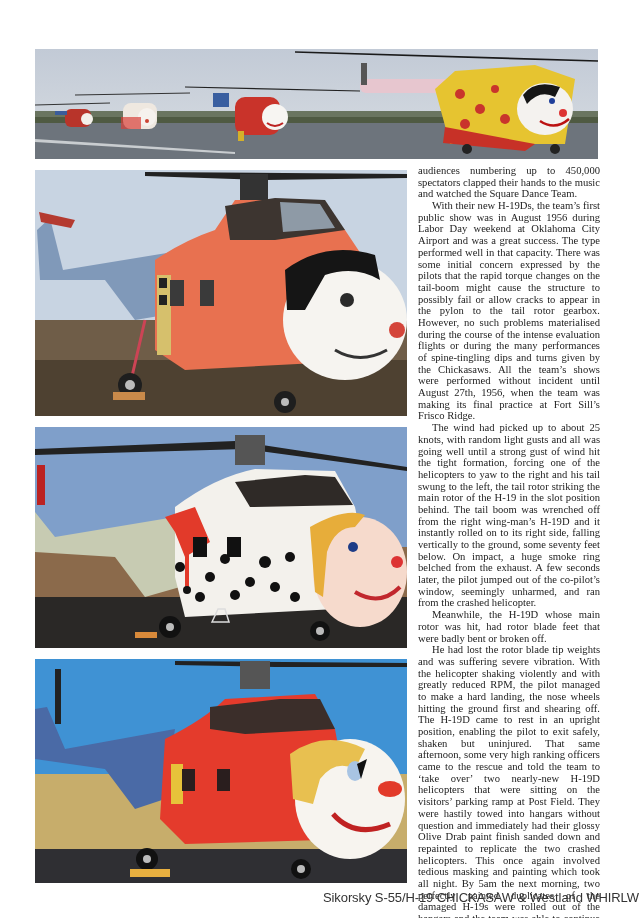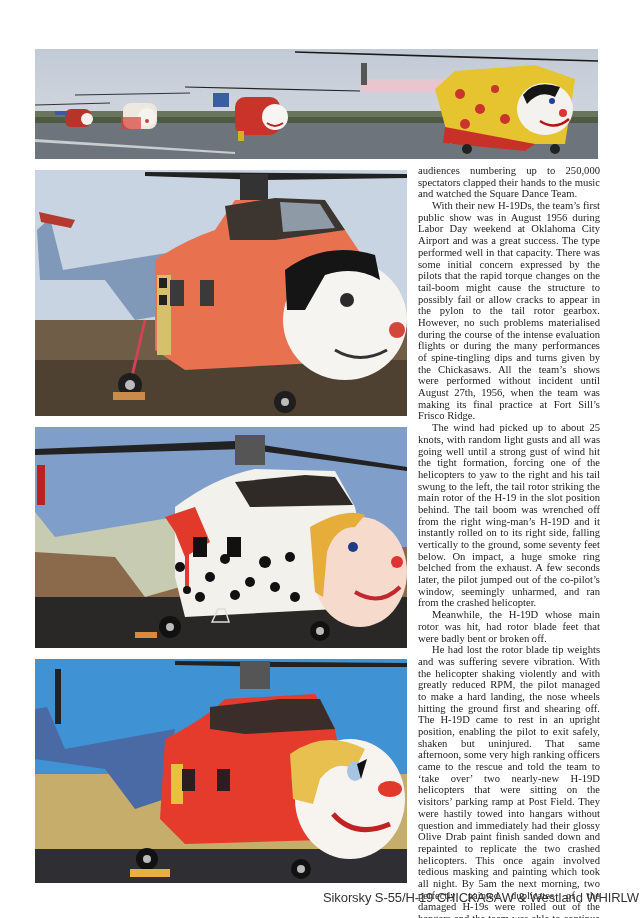--- a/index.html
+++ b/index.html
@@ -185,21 +185,21 @@
 
     <circle cx="112" cy="200" r="11" fill="#111"></circle>
       <circle cx="112" cy="200" r="4" fill="#bbb"></circle>
     <circle cx="266" cy="210" r="10" fill="#111"></circle>
       <circle cx="266" cy="210" r="4" fill="#bbb"></circle>
     <rect x="95" y="210" width="40" height="8" fill="#e8b040"></rect>
   </svg>
 </div>
 
 <div class="text-col">
-  <p>audiences numbering up to 250,000 spectators clapped their hands to the music and watched the Square Dance Team.</p>
+  <p>audiences numbering up to 450,000 spectators clapped their hands to the music and watched the Square Dance Team.</p>
   <p class="ind">With their new H-19Ds, the team’s first public show was in August 1956 during Labor Day weekend at Oklahoma City Airport and was a great success. The type performed well in that capacity. There was some initial concern expressed by the pilots that the rapid torque changes on the tail-boom might cause the structure to possibly fail or allow cracks to appear in the pylon to the tail rotor gearbox. However,  no such problems materialised during the course of the intense evaluation flights or during the many performances of spine-tingling dips and turns given by the Chickasaws. All the team’s shows were performed without incident until August 27th, 1956, when the team was making its final practice at Fort Sill’s Frisco Ridge.</p>
   <p class="ind">The wind had picked up to about 25 knots, with random light gusts and all was going well until a strong gust of wind hit the tight formation, forcing one of the helicopters to yaw to the right and his tail swung to the left, the tail rotor striking the main rotor of the H-19 in the slot position behind. The tail boom was wrenched off from the right wing-man’s H-19D and it instantly rolled on to its right side, falling vertically to the ground, some seventy feet below. On impact, a huge smoke ring belched from the exhaust. A few seconds later, the pilot jumped out of the co-pilot’s window, seemingly unharmed, and ran from the crashed helicopter.</p>
   <p class="ind">Meanwhile, the H-19D whose main rotor was hit, had rotor blade feet that were badly bent or broken off.</p>
   <p class="ind">He had lost the rotor blade tip weights and was suffering severe vibration. With the helicopter shaking violently and with greatly reduced RPM, the pilot managed to make a hard landing, the nose wheels hitting the ground first and shearing off. The H-19D came to rest in an upright position, enabling the pilot to exit safely, shaken but uninjured. That same afternoon, some very high ranking officers came to the rescue and told the team to ‘take over’ two nearly-new H-19D helicopters that were sitting on the visitors’ parking ramp at Post Field. They were hastily towed into hangars without question and immediately had their glossy Olive Drab paint finish sanded down and repainted to replicate the two crashed helicopters. This once again involved tedious masking and painting which took all night. By 5am the next morning, two perfectly painted duplicates of the damaged H-19s were rolled out of the hangars and the team was able to continue with its show schedule.</p>
 
 </div>
 
 <div class="footer">
   <span>Sikorsky S-55/H-19 CHICKASAW &amp; Westland WHIRLWIND</span><span class="gap"></span><span>WARPAINT</span><span class="gap"></span><span>PAGE 9</span>
 </div>

